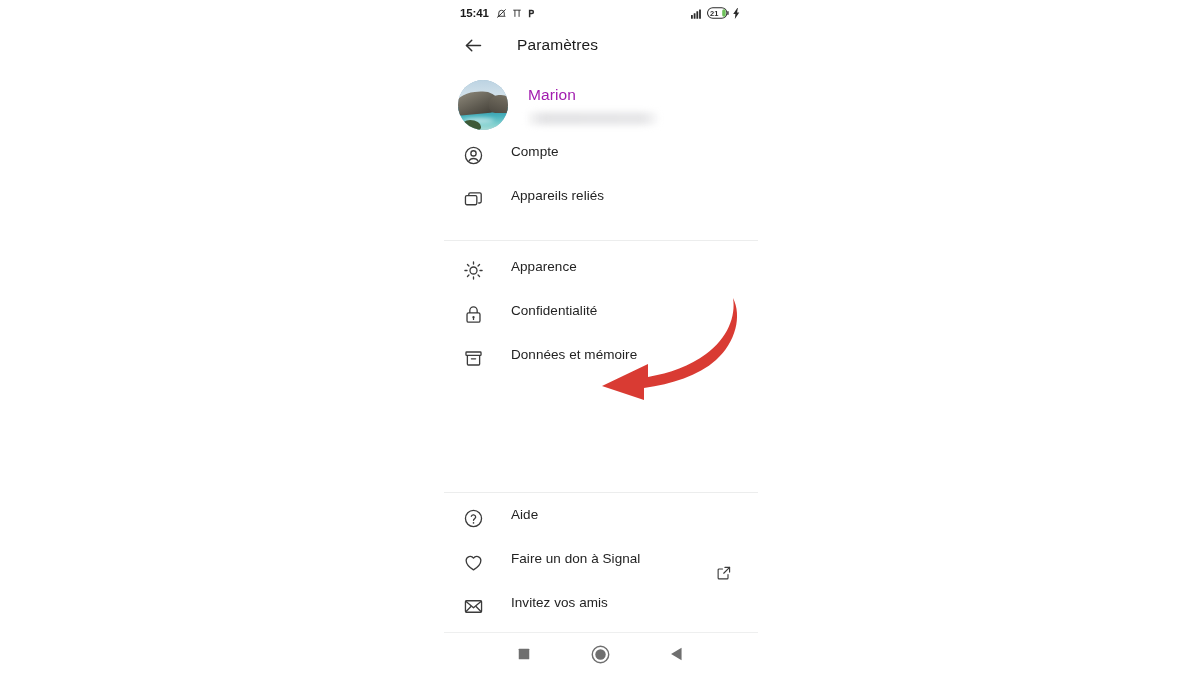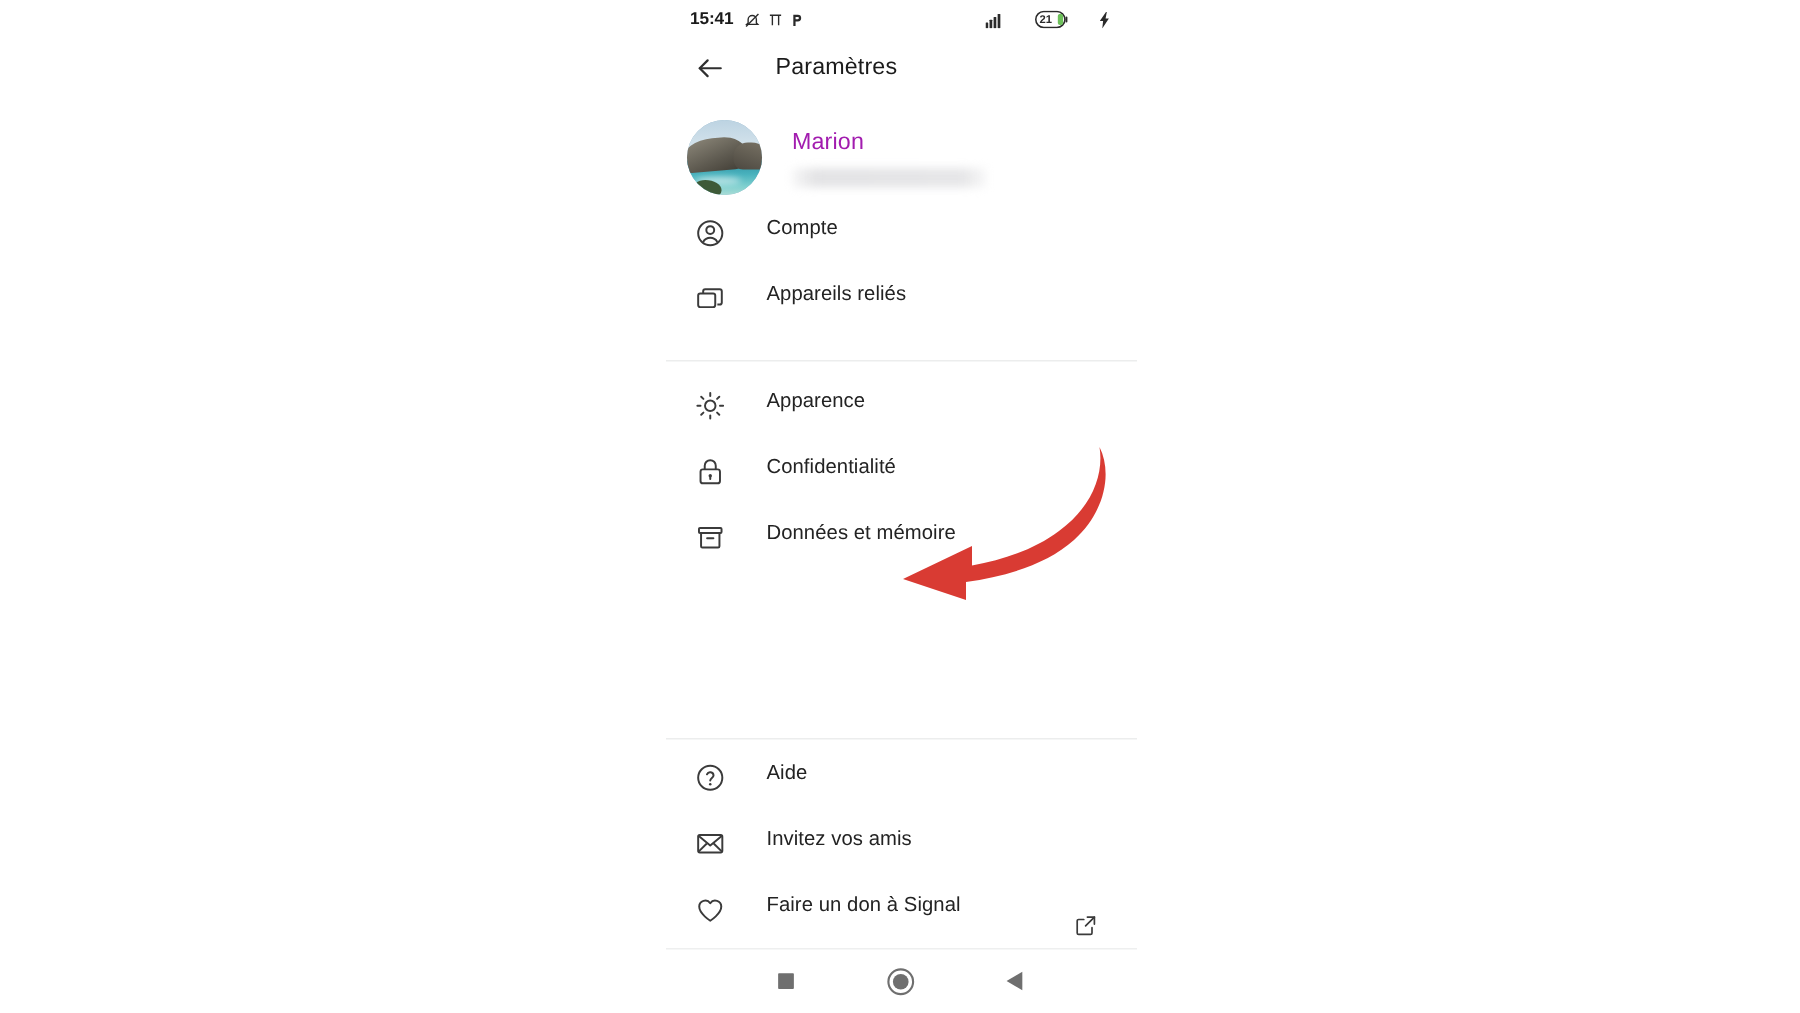--- a/index.html
+++ b/index.html
@@ -45,21 +45,21 @@
     display: flex;
     align-items: center;
     gap: 5px;
     margin-left: 7px;
   }
   .status-left-icons svg { display: block; }
   .status-spacer { flex: 1; }
   .status-right-icons {
     display: flex;
     align-items: center;
-    gap: 21px;
+    gap: 4px;
   }
   .status-right-icons svg { display: block; }
 
   
   #app-bar {
     position: absolute;
     left: 0; top: 28px;
     width: 320px; height: 34px;
     display: flex;
     align-items: center;
@@ -383,42 +383,42 @@
           <circle cx="12" cy="12" r="9.2"></circle>
           <path d="M9.5 9.4a2.6 2.6 0 0 1 5 .9c0 1.7-2.5 2.1-2.5 3.8" stroke-linecap="round"></path>
           <circle cx="12" cy="17" r="0.95" fill="currentColor" stroke="none"></circle>
         </svg>
       </span>
       <span class="menu-label">Aide</span>
     </div>
     <div class="menu-row">
       <span class="menu-icon">
         <svg width="21" height="21" viewBox="0 0 24 24" fill="none" stroke="currentColor" stroke-width="1.5" stroke-linejoin="round">
-          <rect x="2.8" y="5.4" width="18.4" height="13.2" rx="1.2"></rect>
-          <polyline points="2.8,5.8 12,13.4 21.2,5.8"></polyline>
-          <line x1="2.9" y1="18.2" x2="9.4" y2="11.8"></line>
-          <line x1="21.1" y1="18.2" x2="14.6" y2="11.8"></line>
-        </svg>
-      </span>
-      <span class="menu-label">Invitez vos amis</span>
-    </div>
-    <div class="menu-row">
-      <span class="menu-icon">
-        <svg width="21" height="21" viewBox="0 0 24 24" fill="none" stroke="currentColor" stroke-width="1.5" stroke-linejoin="round">
           <path d="M12 20.4S3.6 15.1 3.6 9.6a4.6 4.6 0 0 1 8.4-2.6 4.6 4.6 0 0 1 8.4 2.6c0 5.5-8.4 10.8-8.4 10.8z"></path>
         </svg>
       </span>
       <span class="menu-label">Faire un don à Signal</span>
       <span class="menu-trailing">
         <svg width="16" height="16" viewBox="0 0 24 24" fill="none" stroke="currentColor" stroke-width="1.7" stroke-linecap="round" stroke-linejoin="round">
           <path d="M13.4 3.6H20.4V10.6"></path>
           <line x1="20.4" y1="3.6" x2="11.6" y2="12.4"></line>
           <path d="M18 14.2v5.2a1.4 1.4 0 0 1-1.4 1.4H4.6a1.4 1.4 0 0 1-1.4-1.4V7.4A1.4 1.4 0 0 1 4.6 6h5.2"></path>
         </svg>
       </span>
+    </div>
+    <div class="menu-row">
+      <span class="menu-icon">
+        <svg width="21" height="21" viewBox="0 0 24 24" fill="none" stroke="currentColor" stroke-width="1.5" stroke-linejoin="round">
+          <rect x="2.8" y="5.4" width="18.4" height="13.2" rx="1.2"></rect>
+          <polyline points="2.8,5.8 12,13.4 21.2,5.8"></polyline>
+          <line x1="2.9" y1="18.2" x2="9.4" y2="11.8"></line>
+          <line x1="21.1" y1="18.2" x2="14.6" y2="11.8"></line>
+        </svg>
+      </span>
+      <span class="menu-label">Invitez vos amis</span>
     </div>
   </div>
 
   <div id="nav-divider"></div>
   <div id="nav-bar">
     <div class="nav-btn">
       <svg width="12" height="12" viewBox="0 0 16 16">
           <rect x="1" y="1" width="14" height="14" rx="0.8" fill="#6f6f6f"></rect>
         </svg>
     </div>

